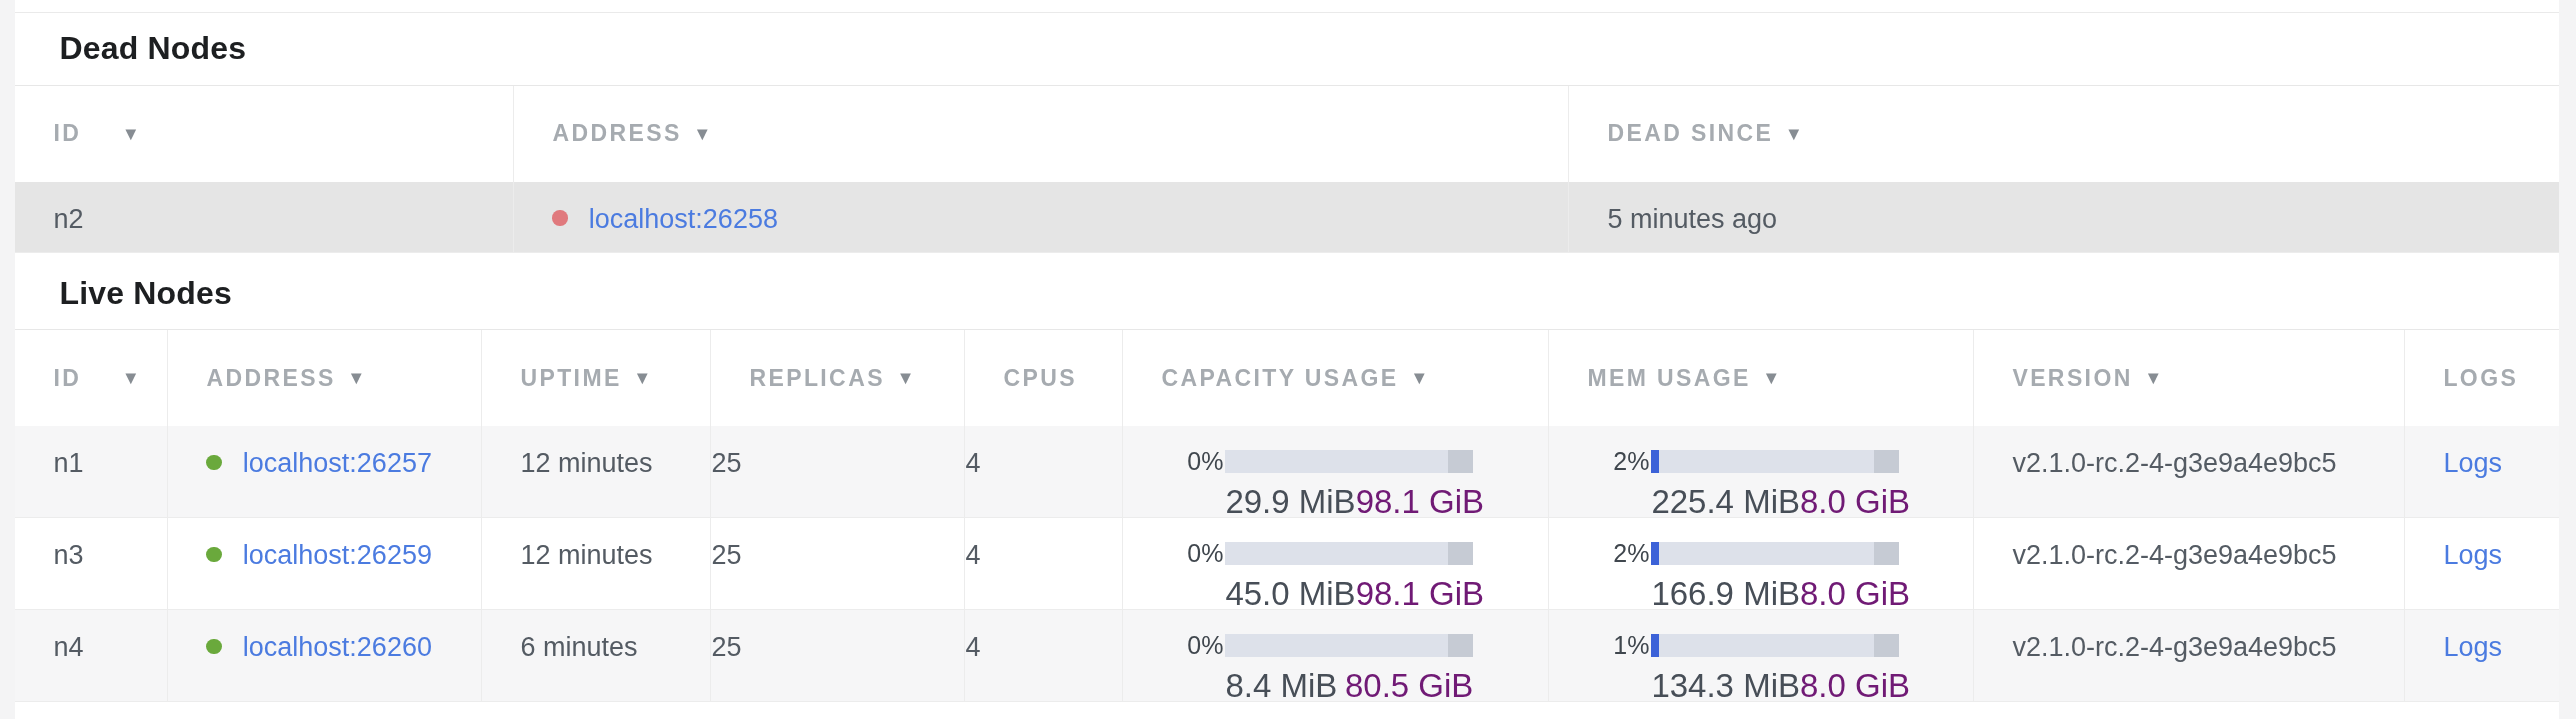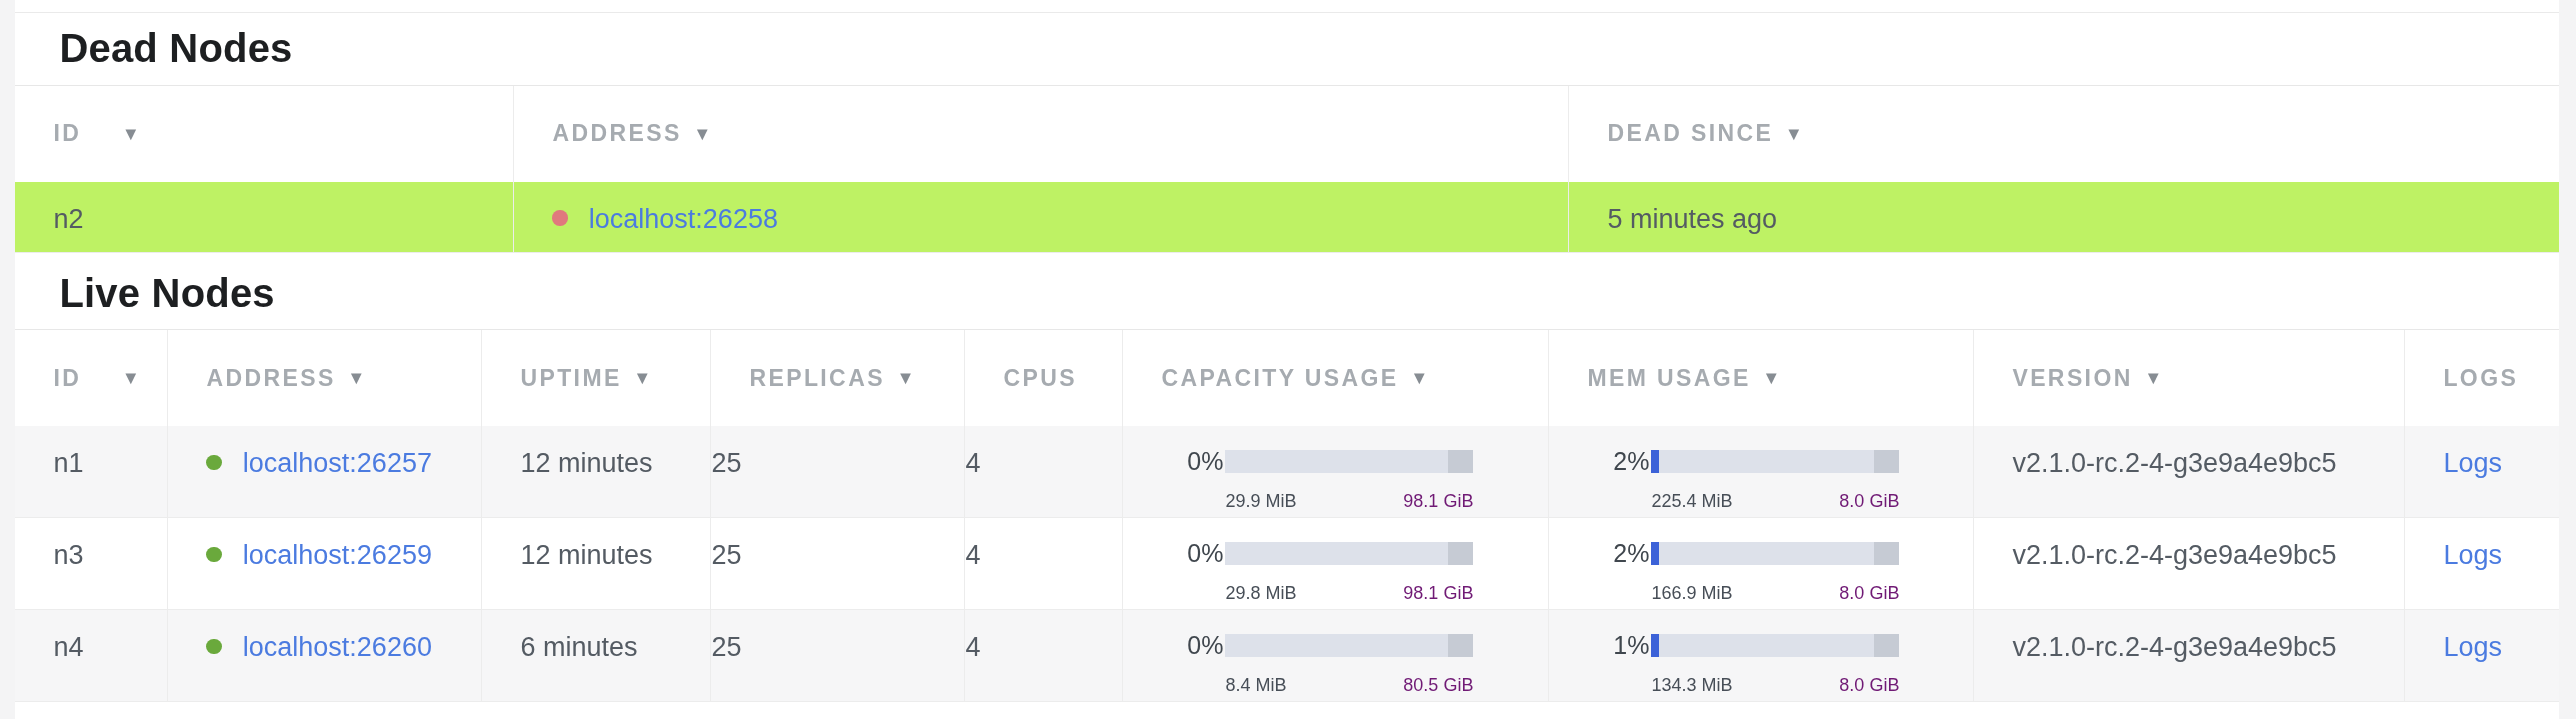--- a/index.html
+++ b/index.html
@@ -11,41 +11,41 @@
     -webkit-font-smoothing:antialiased;
   }
   .content{
     position:absolute;left:15.4px;top:0;
     width:2544px;height:720px;
     background:#ffffff;
   }
   .rule{margin-top:11.5px;height:1.9px;background:#eaeaea;}
   h2.section-title{
     margin:7.7px 0 9.6px 0;padding-left:44px;
-    font-size:40px;line-height:54px;font-weight:700;
+    font-size:32px;line-height:54px;font-weight:700;
     color:#1d1f21;letter-spacing:0.2px;
   }
   h2.live-title{margin-top:13px;}
   
   .tbl{width:2544px;}
   .hrow,.drow,.lrow{display:grid;}
   .dead .hrow,.dead .drow{grid-template-columns:498px 1055px 991px;}
   .live .hrow,.live .lrow{grid-template-columns:152px 314px 229px 254px 158px 426px 425px 431px 156px;}
   .hrow{border-top:1.9px solid #e7e7e7;height:96px;}
   .hcell{
     display:flex;align-items:center;
     padding-left:38px;
     font-size:23px;font-weight:700;letter-spacing:2.4px;
     color:#a6abb0;text-transform:uppercase;
     border-left:1.9px solid #ececec;
   }
   .hcell:first-child{border-left:none;gap:29px;}
   .arrow{font-size:18.3px;color:#878d93;margin-left:11.5px;letter-spacing:0;}
   .drow,.lrow{border-bottom:1px solid #ececec;}
-  .drow{height:70px;background:#bef264;}
+  .drow{height:70px;background:#e5e5e5;}
   .lrow{height:91px;}
   .lrow.odd{background:#f6f6f7;}
   .cell{
     padding:21px 0 0 38px;
     font-size:27px;line-height:33px;color:#545b63;
     border-left:1.9px solid #ececec;
     overflow:hidden;white-space:nowrap;
   }
   .cell:first-child{border-left:none;}
   .cell.num{text-align:left;padding-left:0;padding-right:38px;}
@@ -62,21 +62,21 @@
   .pct{
     width:42px;text-align:right;margin-right:1.9px;
     font-size:25px;color:#40474e;font-weight:400;
   }
   .bar{position:relative;width:248px;height:23px;background:#dde1ea;}
   .bar-used{position:absolute;left:0;top:0;height:100%;background:#3c62d8;width:0;}
   .bar-end{position:absolute;right:0;top:0;width:25px;height:100%;background:#c6cbd4;}
   .usage-vals{
     margin-left:44px;width:248px;
     display:flex;justify-content:space-between;
-    padding-top:8.7px;font-size:18px;line-height:29px;
+    padding-top:8.7px;font-size:33px;line-height:29px;
   }
   .usage-vals .used{color:#474e57;}
   .usage-vals .total{color:#701a75;}
 </style>
 </head>
 <body>
 
 <div class="content">
   <div class="rule"></div>
 
@@ -197,21 +197,21 @@
       <div class="cell num">4</div>
       <div class="cell usage">
         <div class="usage-top">
           <span class="pct">0%</span>
           <div class="bar">
             <span class="bar-used" style="width: 0px;"></span>
             <span class="bar-end"></span>
           </div>
         </div>
         <div class="usage-vals">
-          <span class="used">29.8 MiB</span>
+          <span class="used">45.0 MiB</span>
           <span class="total">98.1 GiB</span>
         </div>
       </div>
       <div class="cell usage">
         <div class="usage-top">
           <span class="pct">2%</span>
           <div class="bar">
             <span class="bar-used" style="width: 7.7px;"></span>
             <span class="bar-end"></span>
           </div>

